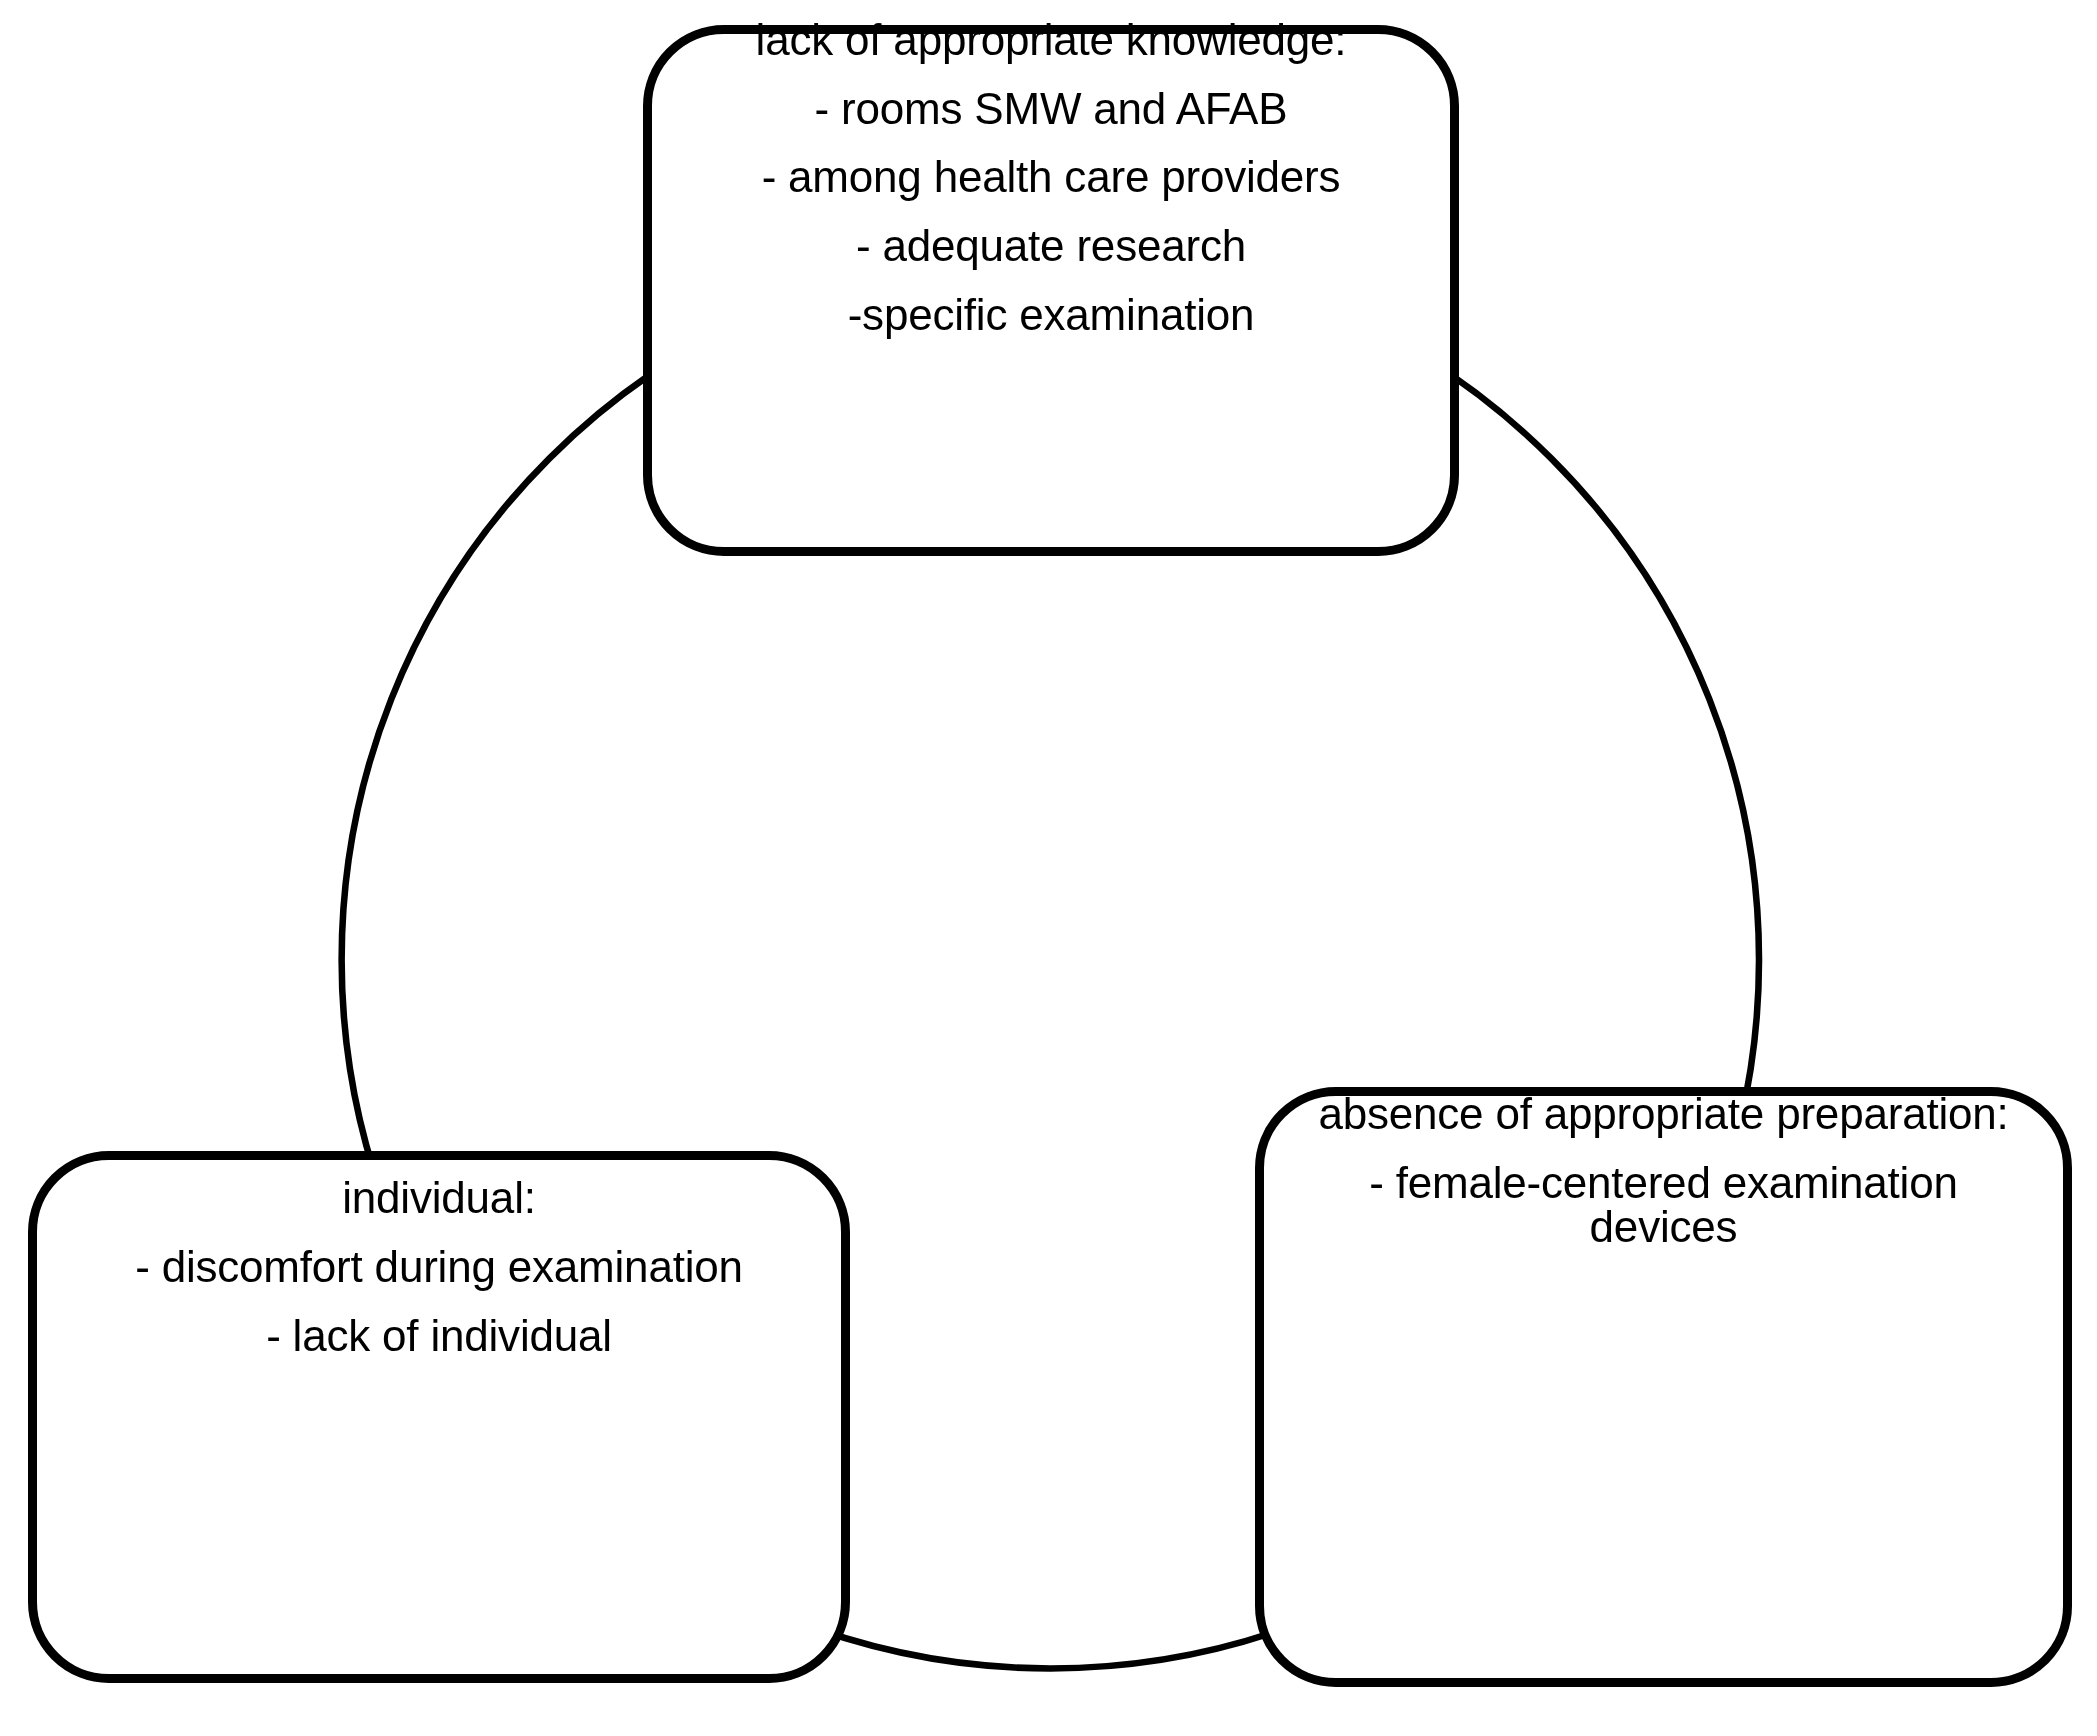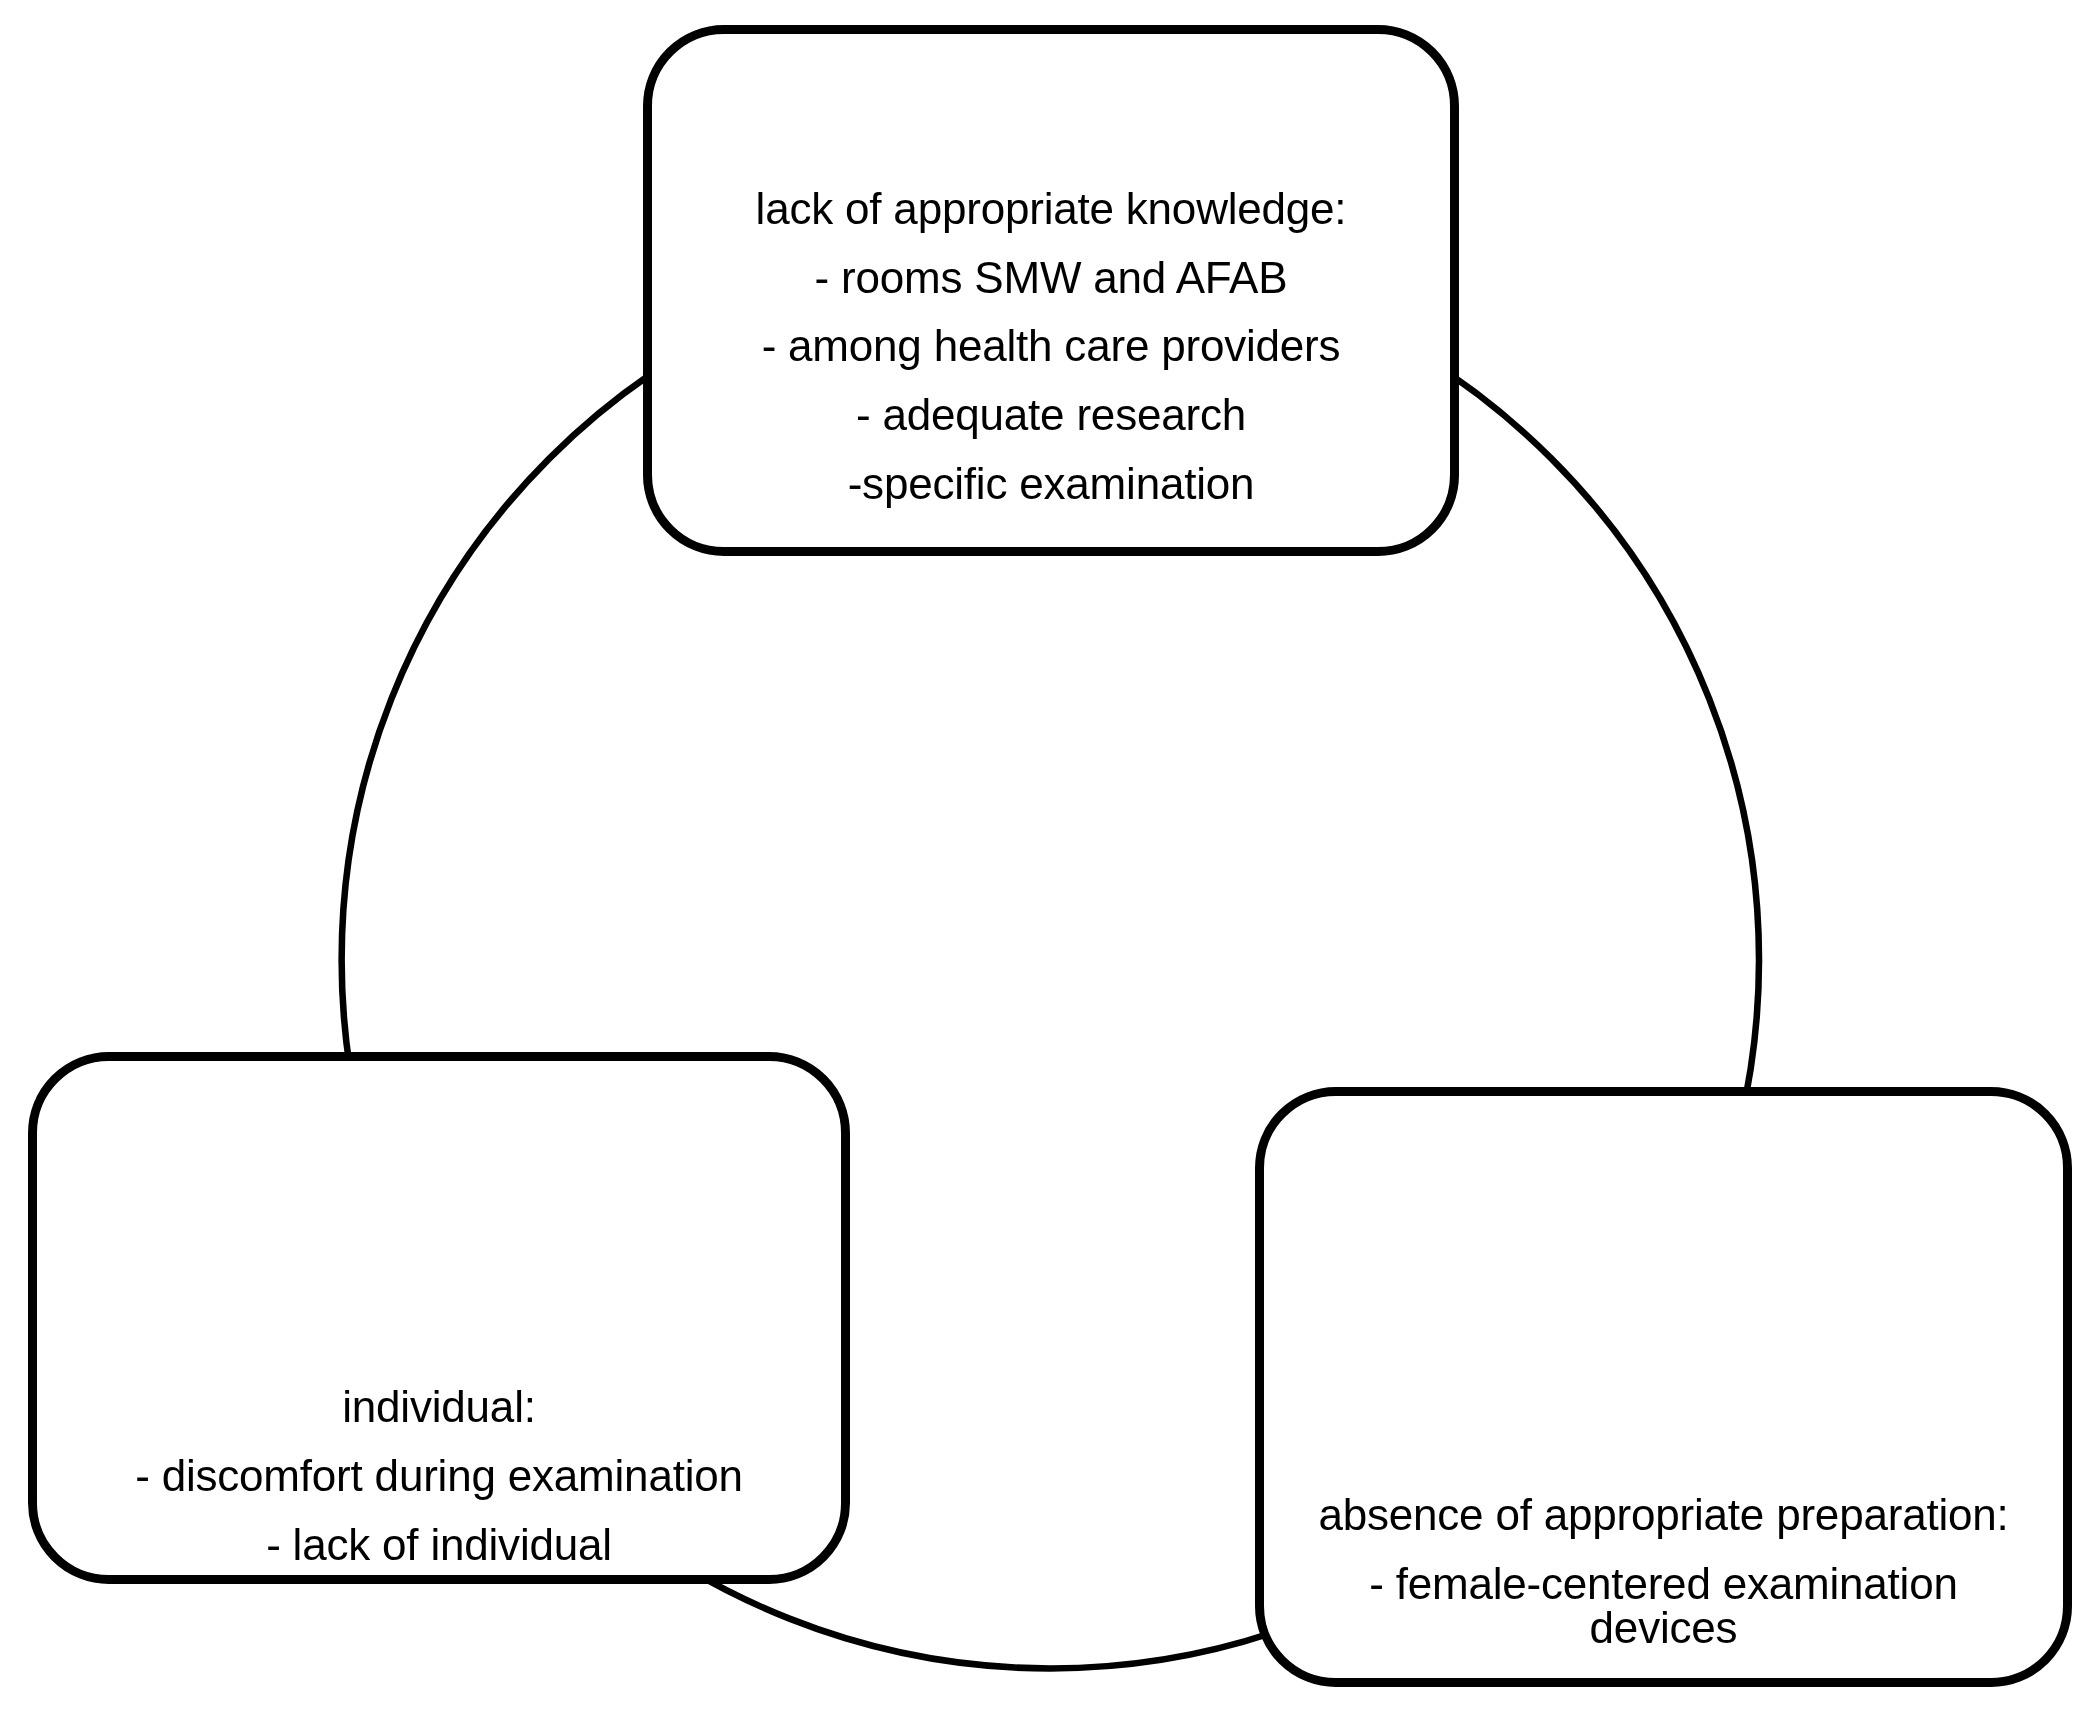--- a/index.html
+++ b/index.html
@@ -27,21 +27,21 @@
   }
   .node-box {
     position: absolute;
     box-sizing: border-box;
     background: #ffffff;
     border: 9.5px solid #000000;
     border-radius: 81px;
     display: flex;
     flex-direction: column;
     align-items: center;
-    justify-content: flex-end;
+    justify-content: flex-start;
     z-index: 5;
   }
   .node-lines {
     display: flex;
     flex-direction: column;
     align-items: center;
     justify-content: center;
     width: 100%;
     padding: 0 19px;
     box-sizing: border-box;
@@ -63,21 +63,21 @@
     left: 643px;
     top: 25.4px;
     width: 816px;
     height: 531px;
   }
   #box-knowledge .node-lines { transform: translateY(-29px); }
 
   
   #box-individual {
     left: 28px;
-    top: 1052px;
+    top: 1151px;
     width: 822px;
     height: 532px;
   }
   #box-individual .node-lines { transform: translateY(4.4px); }
 
   
   #box-preparation {
     left: 1255px;
     top: 1087px;
     width: 817px;

